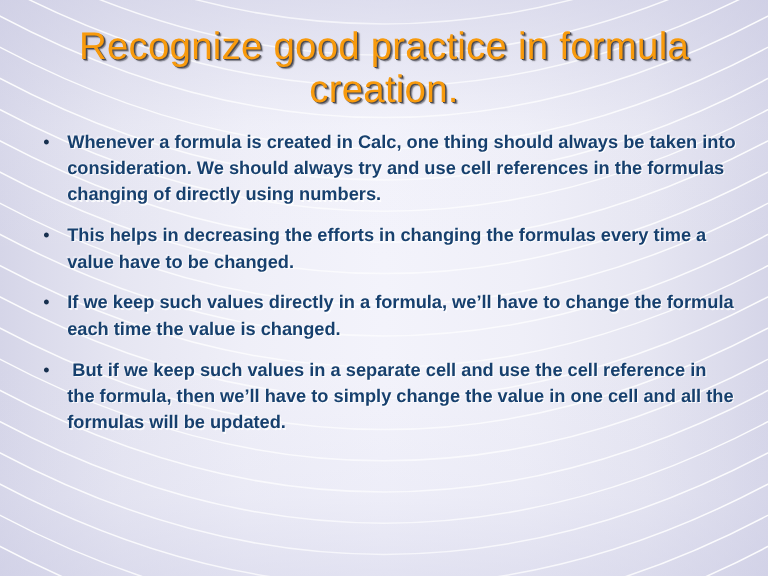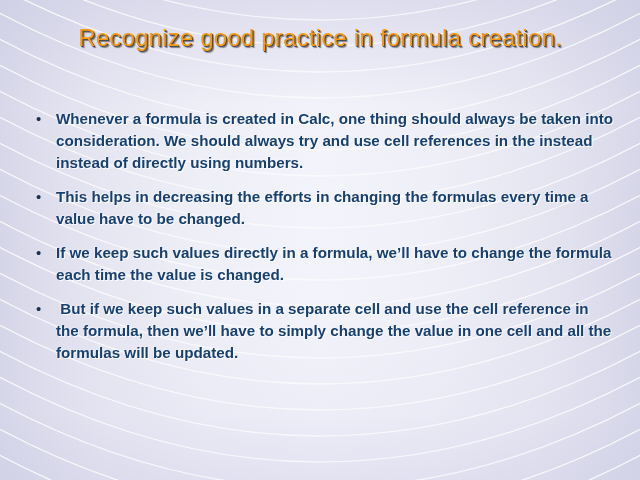--- a/index.html
+++ b/index.html
@@ -57,21 +57,21 @@
   
   .title-block {
     position: absolute;
     left: 26px;
     top: 20px;
     width: 588px;
     text-align: center;
   }
   .title-text {
     display: block;
-    font-size: 24px;
+    font-size: 32px;
     font-weight: normal;
     line-height: 36px;
     letter-spacing: 0.2px;
     color: #f89a0c;
     text-shadow:
       1px 1px 0 #4a4a52,
       2px 2px 1px rgba(40,40,48,0.55);
     white-space: pre-wrap;
   }
 
@@ -162,21 +162,21 @@
   </div>
 
   <div class="title-block">
     <span class="title-text">Recognize good practice in formula creation.</span>
   </div>
 
   <div class="body-block">
 
     <div class="bullet-row">
       <span class="bullet-marker">•</span>
-      <span class="bullet-text">Whenever a formula is created in Calc, one thing should always be taken into consideration. We should always try and use cell references in the instead instead of directly using numbers.</span>
+      <span class="bullet-text">Whenever a formula is created in Calc, one thing should always be taken into consideration. We should always try and use cell references in the formulas changing of directly using numbers.</span>
     </div>
 
     <div class="bullet-row">
       <span class="bullet-marker">•</span>
       <span class="bullet-text">This helps in decreasing the efforts in changing the formulas every time a value have to be changed.</span>
     </div>
 
     <div class="bullet-row">
       <span class="bullet-marker">•</span>
       <span class="bullet-text">If we keep such values directly in a formula, we’ll have to change the formula each time the value is changed.</span>

